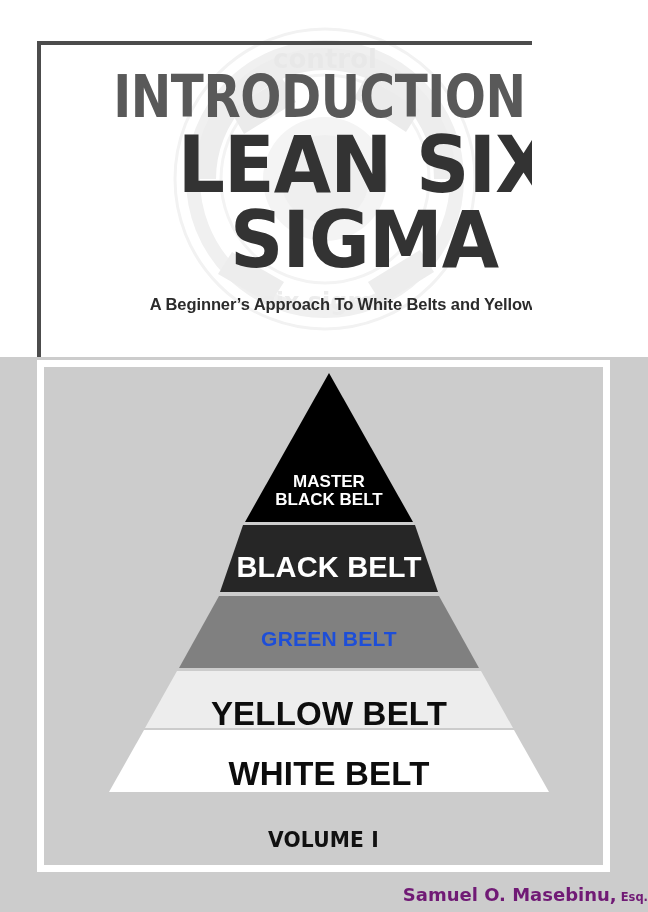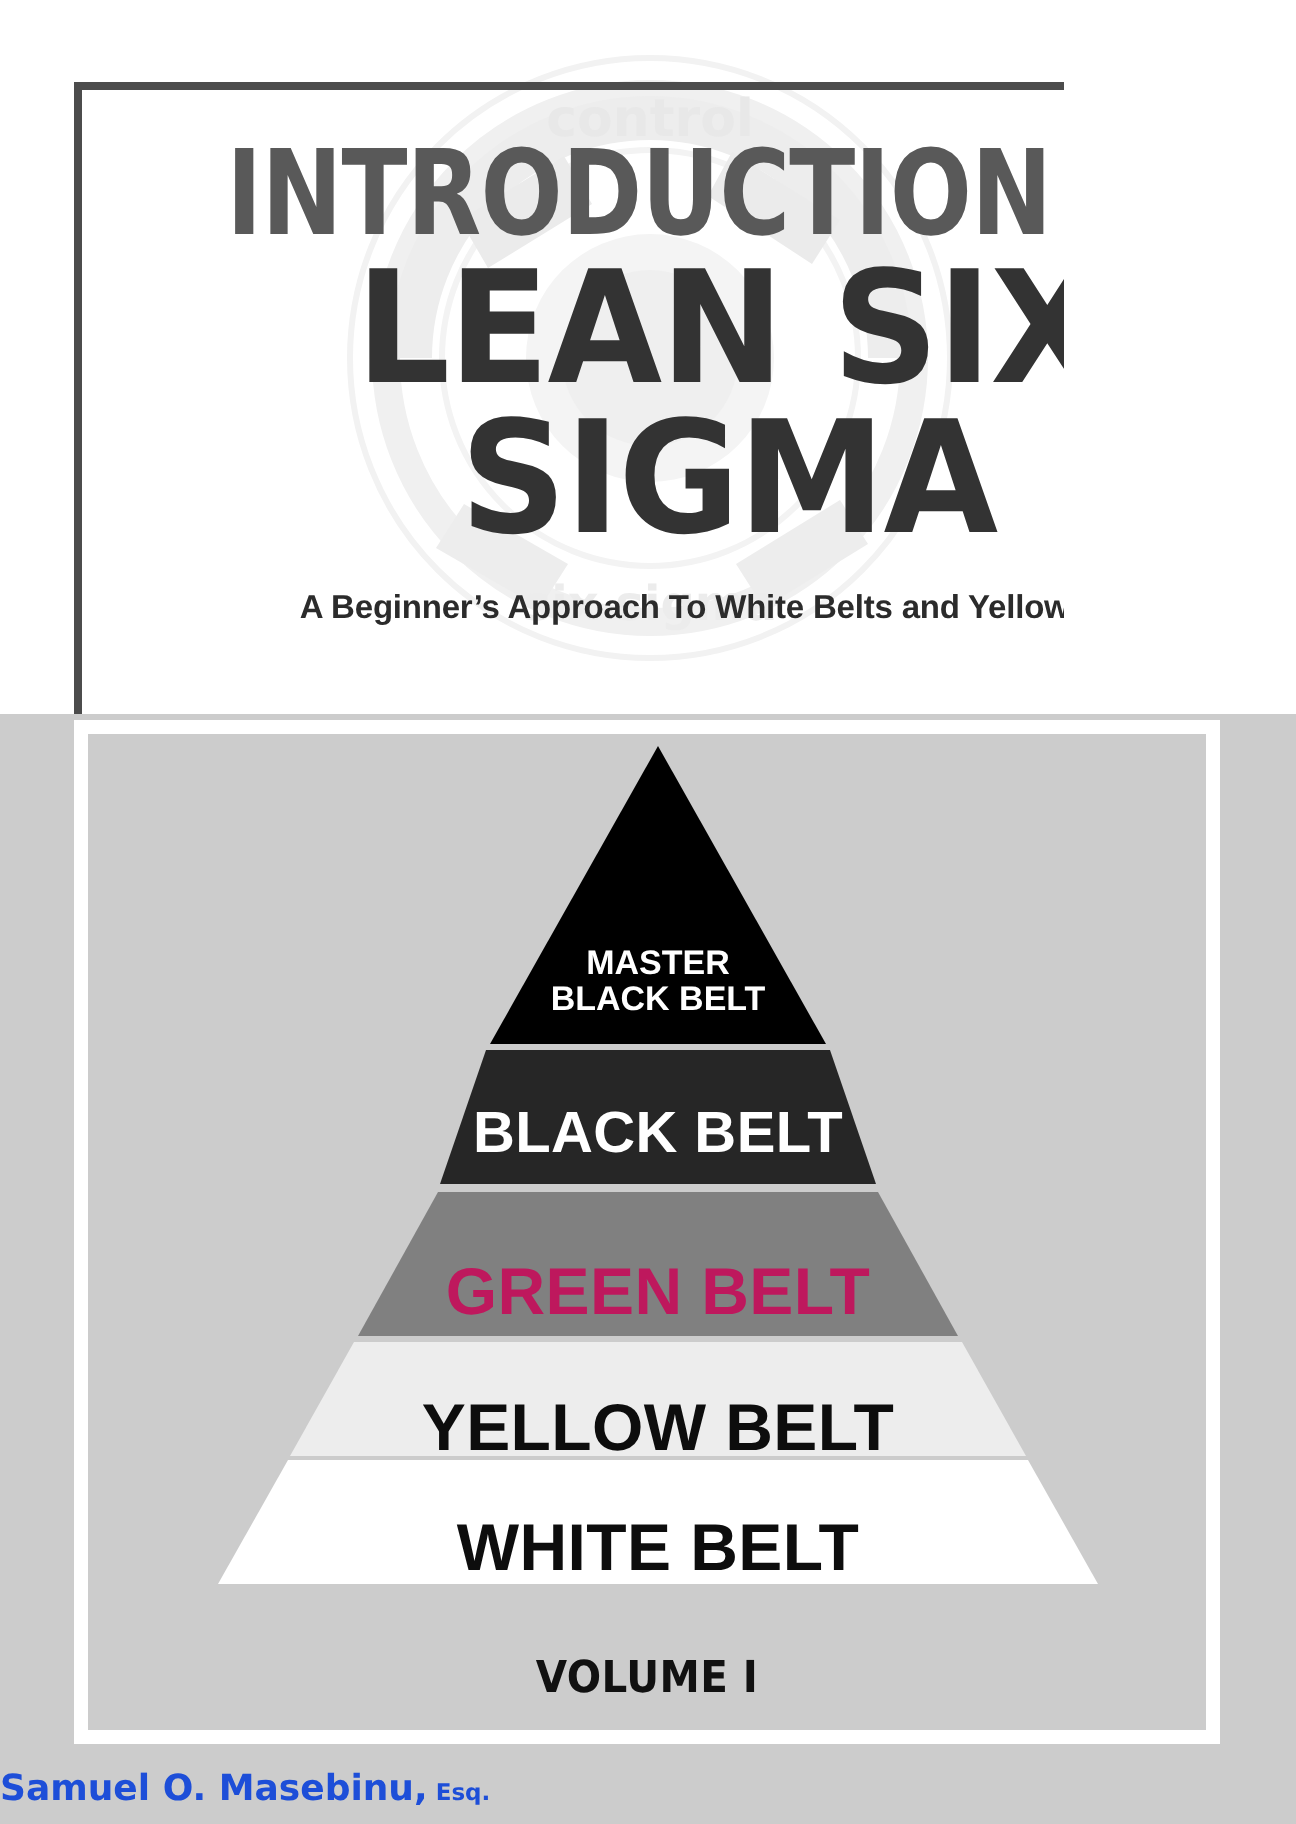--- a/index.html
+++ b/index.html
@@ -163,22 +163,22 @@
     letter-spacing: 0px;
   }
   .tier-label.black {
     top: 178px;
     font-size: 29px;
     color: #ffffff;
     letter-spacing: 0.2px;
   }
   .tier-label.green {
     top: 254px;
-    font-size: 33px;
-    color: #be185d;
+    font-size: 21px;
+    color: #1d4ed8;
     letter-spacing: 0.2px;
     text-align: center;
   }
   .tier-label.yellow {
     top: 322px;
     font-size: 33px;
     color: #0d0d0d;
     letter-spacing: 0.2px;
   }
   .tier-label.white {
@@ -201,24 +201,24 @@
     letter-spacing: 0.2px;
     font-family: "DejaVu Sans", sans-serif;
     transform: scaleX(0.92);
     transform-origin: center center;
   }
   .author {
     position: absolute;
     left: 0;
     top: 527px;
     width: 648px;
-    text-align: left;
+    text-align: right;
     font-size: 18px;
     font-weight: 700;
-    color: #1d4ed8;
+    color: #701a75;
     font-family: "DejaVu Sans", sans-serif;
   }
   .author .suffix {
     font-size: 11.5px;
     font-weight: 700;
   }
 </style>
 </head>
 <body>
 

